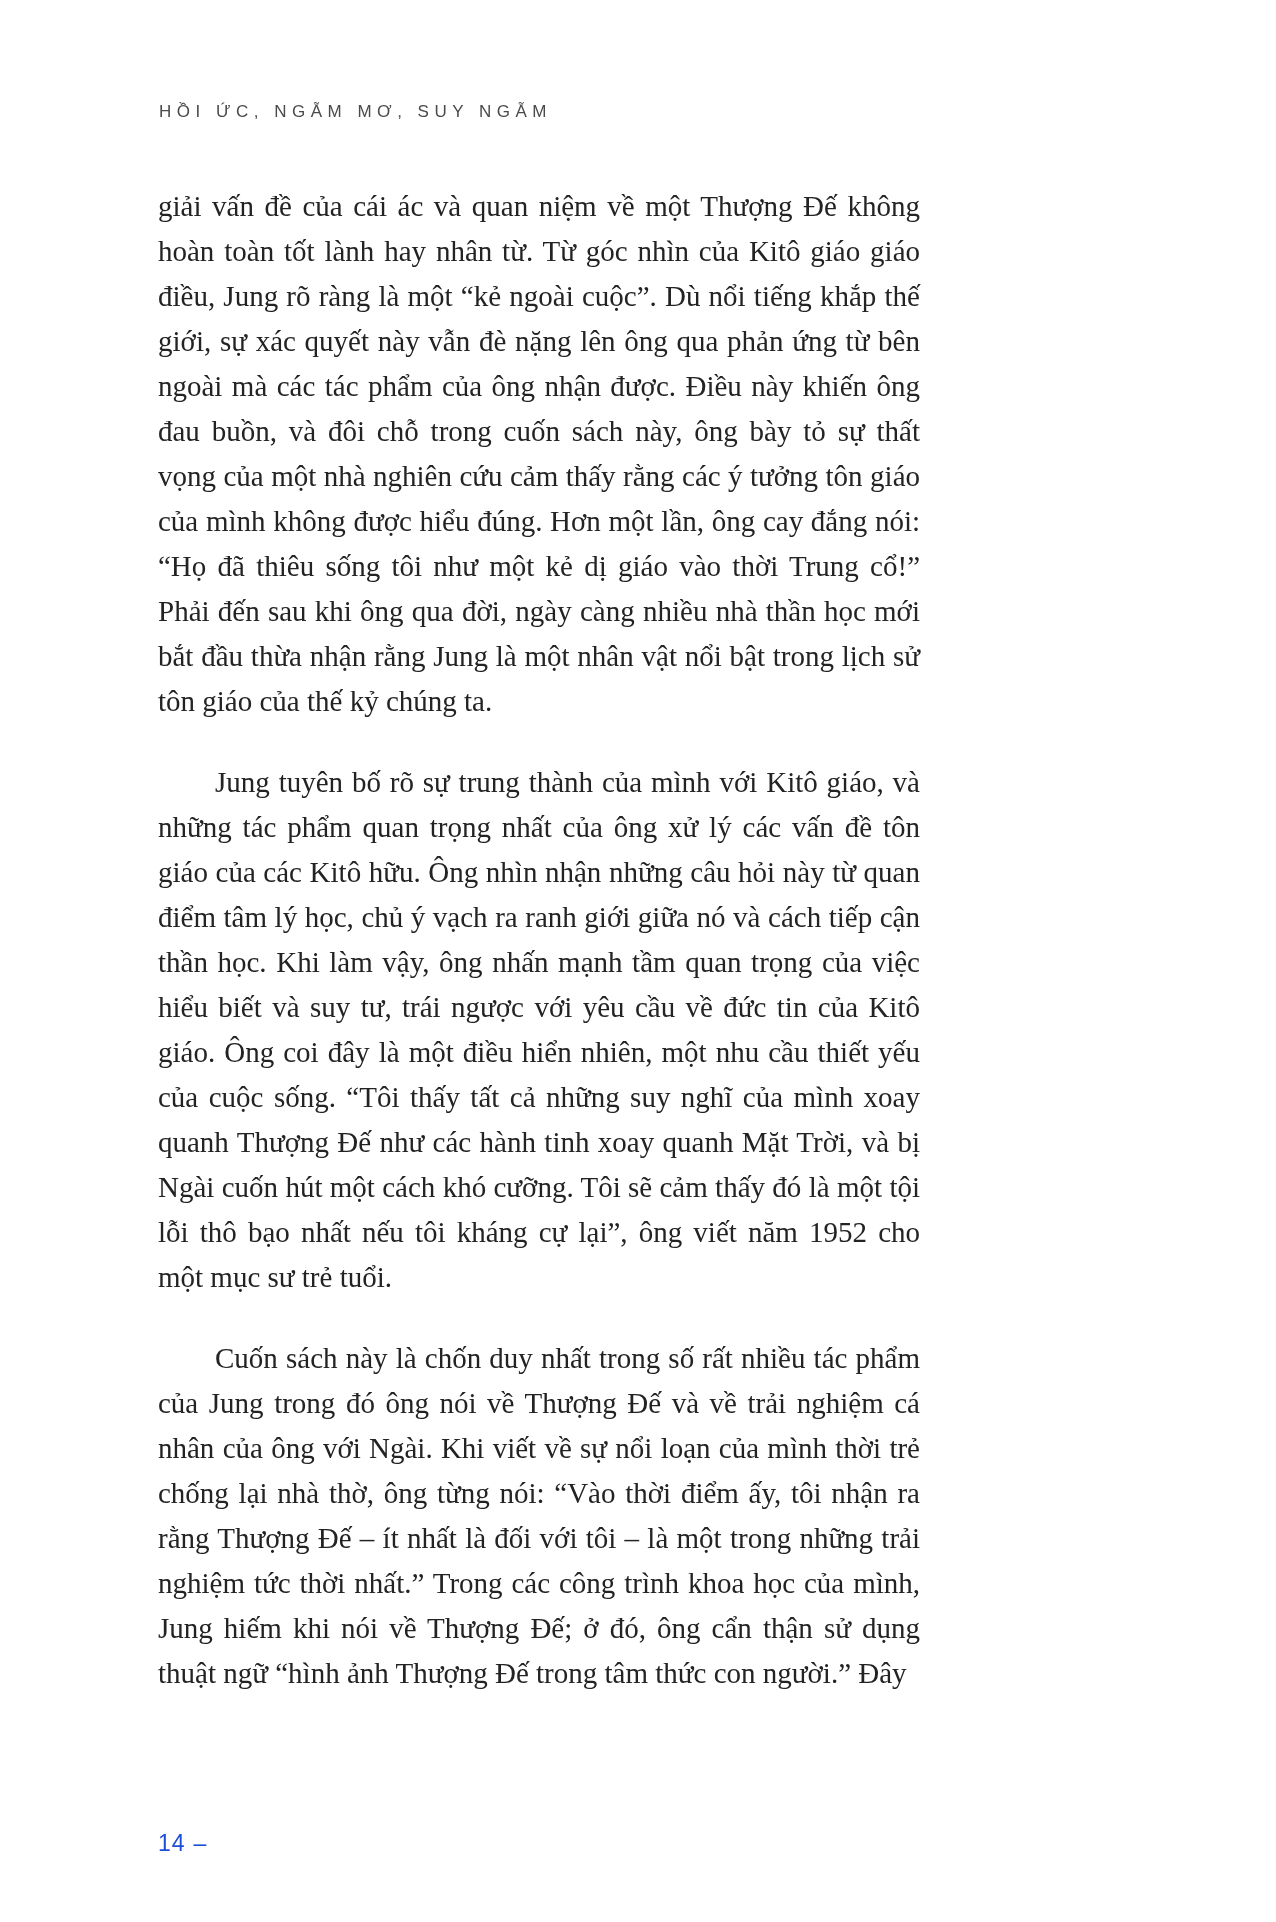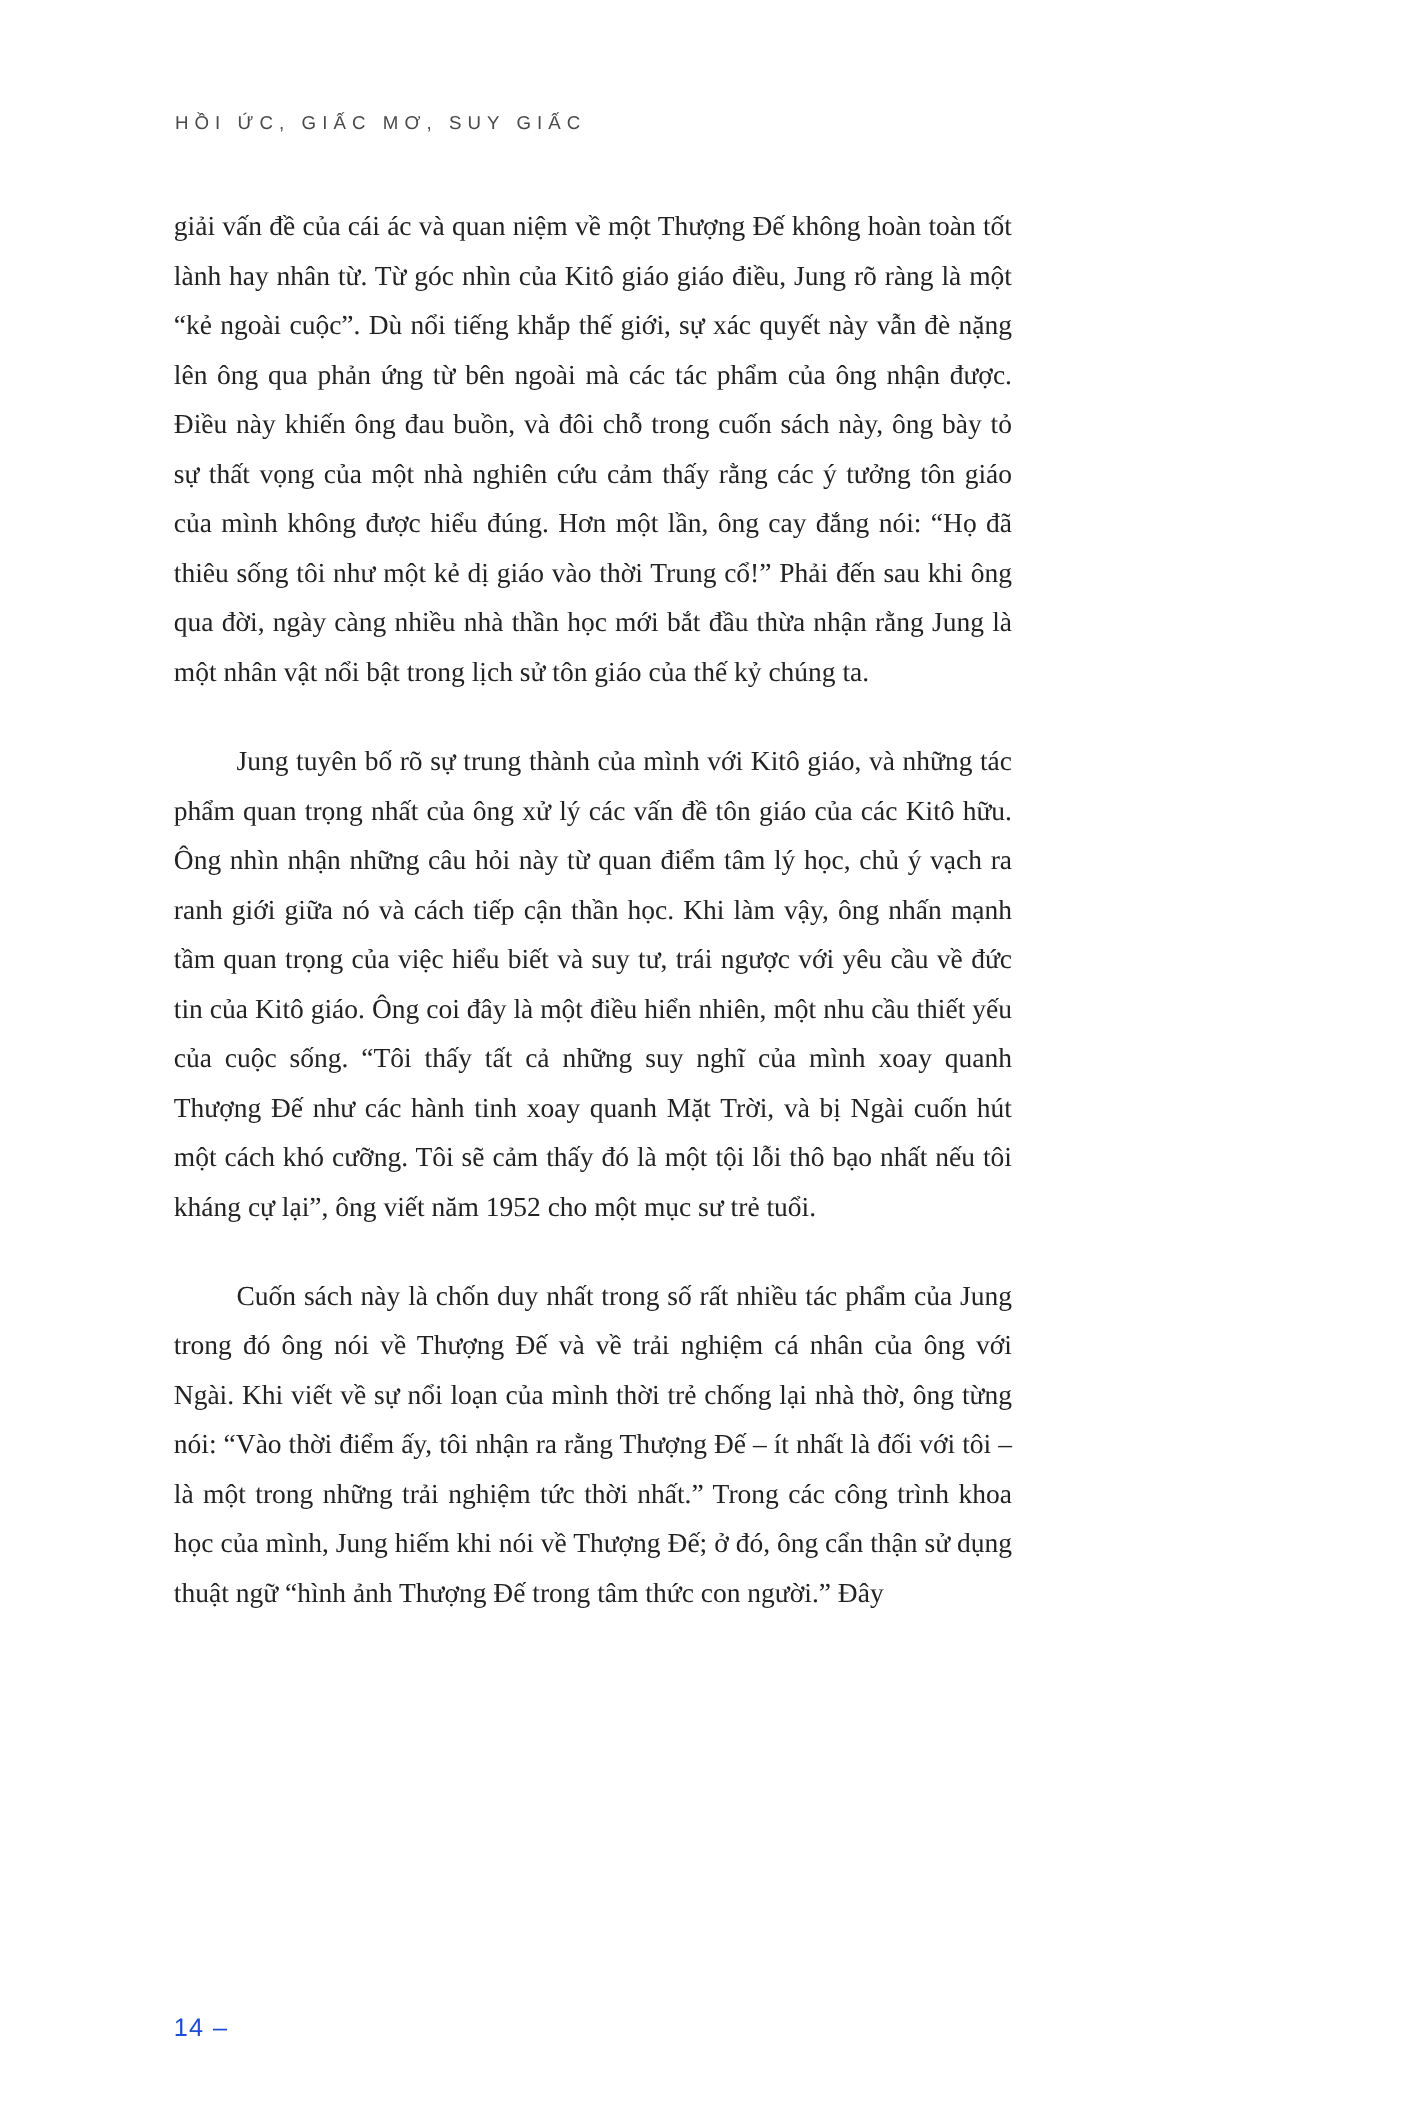--- a/index.html
+++ b/index.html
@@ -30,21 +30,21 @@
     white-space: nowrap;
   }
   .text-block {
     position: absolute;
     left: 158px;
     top: 184px;
     width: 762px;
   }
   .body-para {
     font-family: "Liberation Serif", "DejaVu Serif", serif;
-    font-size: 25px;
+    font-size: 29px;
     line-height: 45px;
     color: #232323;
     text-align: justify;
     margin: 0 0 19px 0;
   }
   .body-para.indent {
     text-indent: 57px;
     margin-top: 36px;
   }
   .page-footer {
@@ -59,21 +59,21 @@
   }
   .page-footer .sep {
     margin-left: 8px;
   }
 </style>
 </head>
 <body>
 
 <div class="page">
 
-  <div class="running-header">HỒI ỨC, GIẤC MƠ, SUY GIẤC</div>
+  <div class="running-header">HỒI ỨC, NGẪM MƠ, SUY NGẪM</div>
 
   <div class="text-block">
     <p class="body-para">giải vấn đề của cái ác và quan niệm về một Thượng Đế không hoàn toàn tốt lành hay nhân từ. Từ góc nhìn của Kitô giáo giáo điều, Jung rõ ràng là một “kẻ ngoài cuộc”. Dù nổi tiếng khắp thế giới, sự xác quyết này vẫn đè nặng lên ông qua phản ứng từ bên ngoài mà các tác phẩm của ông nhận được. Điều này khiến ông đau buồn, và đôi chỗ trong cuốn sách này, ông bày tỏ sự thất vọng của một nhà nghiên cứu cảm thấy rằng các ý tưởng tôn giáo của mình không được hiểu đúng. Hơn một lần, ông cay đắng nói: “Họ đã thiêu sống tôi như một kẻ dị giáo vào thời Trung cổ!” Phải đến sau khi ông qua đời, ngày càng nhiều nhà thần học mới bắt đầu thừa nhận rằng Jung là một nhân vật nổi bật trong lịch sử tôn giáo của thế kỷ chúng ta.</p>
     <p class="body-para indent">Jung tuyên bố rõ sự trung thành của mình với Kitô giáo, và những tác phẩm quan trọng nhất của ông xử lý các vấn đề tôn giáo của các Kitô hữu. Ông nhìn nhận những câu hỏi này từ quan điểm tâm lý học, chủ ý vạch ra ranh giới giữa nó và cách tiếp cận thần học. Khi làm vậy, ông nhấn mạnh tầm quan trọng của việc hiểu biết và suy tư, trái ngược với yêu cầu về đức tin của Kitô giáo. Ông coi đây là một điều hiển nhiên, một nhu cầu thiết yếu của cuộc sống. “Tôi thấy tất cả những suy nghĩ của mình xoay quanh Thượng Đế như các hành tinh xoay quanh Mặt Trời, và bị Ngài cuốn hút một cách khó cưỡng. Tôi sẽ cảm thấy đó là một tội lỗi thô bạo nhất nếu tôi kháng cự lại”, ông viết năm 1952 cho một mục sư trẻ tuổi.</p>
     <p class="body-para indent">Cuốn sách này là chốn duy nhất trong số rất nhiều tác phẩm của Jung trong đó ông nói về Thượng Đế và về trải nghiệm cá nhân của ông với Ngài. Khi viết về sự nổi loạn của mình thời trẻ chống lại nhà thờ, ông từng nói: “Vào thời điểm ấy, tôi nhận ra rằng Thượng Đế – ít nhất là đối với tôi – là một trong những trải nghiệm tức thời nhất.” Trong các công trình khoa học của mình, Jung hiếm khi nói về Thượng Đế; ở đó, ông cẩn thận sử dụng thuật ngữ “hình ảnh Thượng Đế trong tâm thức con người.” Đây</p>
   </div>
 
   <div class="page-footer">
     <span>14</span><span class="sep">–</span>
   </div>

